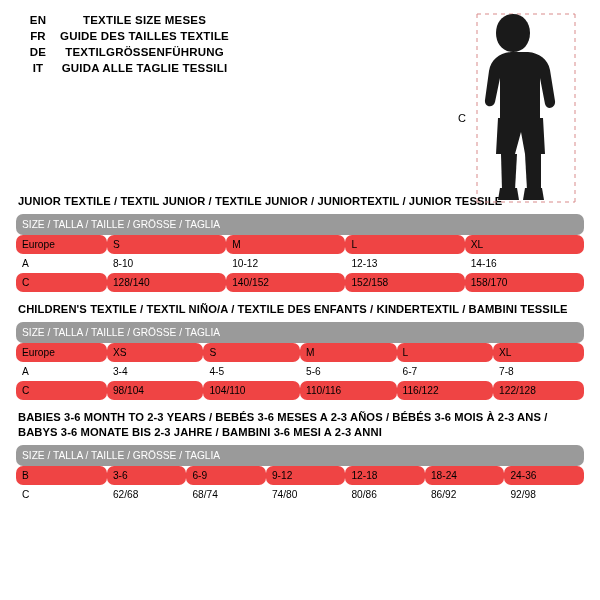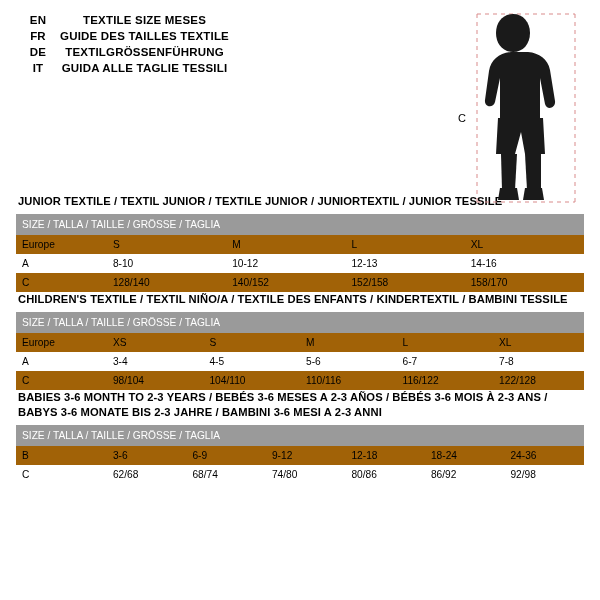--- a/index.html
+++ b/index.html
@@ -64,49 +64,51 @@
   .c-label {
     position: absolute;
     left: 3px;
     top: 104px;
     font-size: 11px;
     font-weight: normal;
   }
 
   
   .section {
+    margin-top: 10px;
   }
   .section-title {
     font-size: 11.2px;
     font-weight: bold;
     letter-spacing: 0.1px;
     margin: 0 0 5px 2px;
     line-height: 1.35;
   }
   table.sizes {
     border-collapse: collapse;
     width: 100%;
     font-size: 10.2px;
     table-layout: fixed;
   }
   table.sizes td {
     padding: 4px 0 4px 6px;
     vertical-align: middle;
     white-space: nowrap;
+    border-radius: 7px;
   }
   tr.head-row td {
     background: #9a9a9a;
     color: #ffffff;
     font-weight: normal;
     font-size: 10.2px;
     padding-top: 5px;
     padding-bottom: 5px;
   }
   tr.label-row td {
-    background: #a16207;
+    background: #ef4444;
   }
   tr.plain-row td {
     background: #ffffff;
   }
 </style>
 </head>
 <body>
 
 <div class="page">
 

